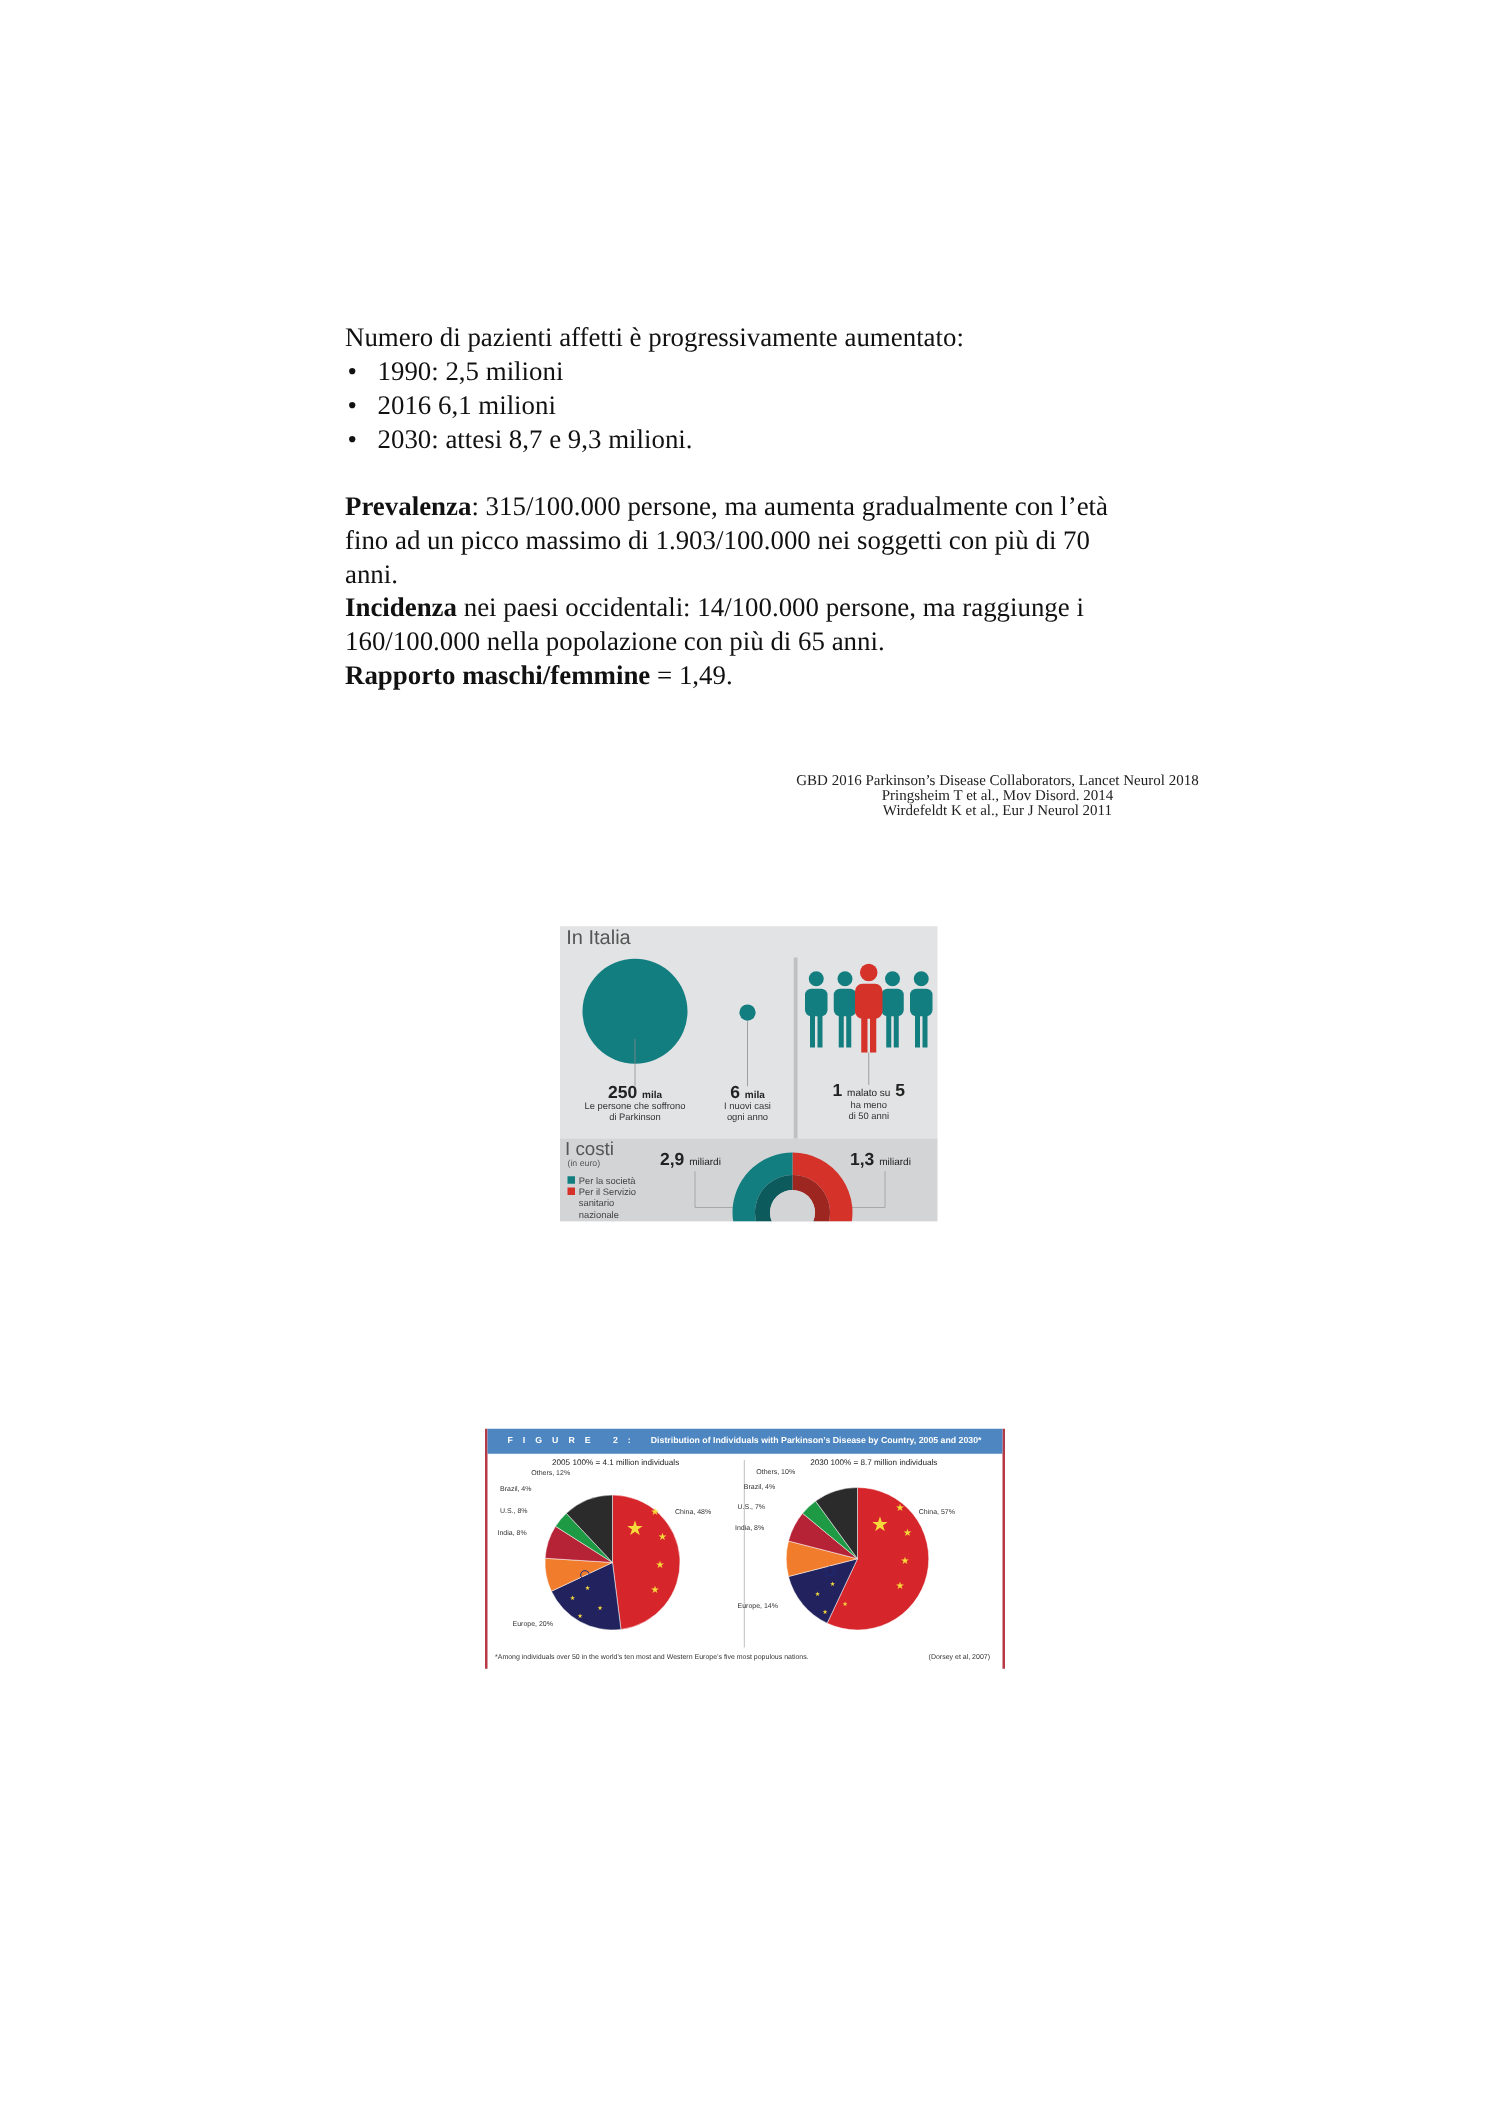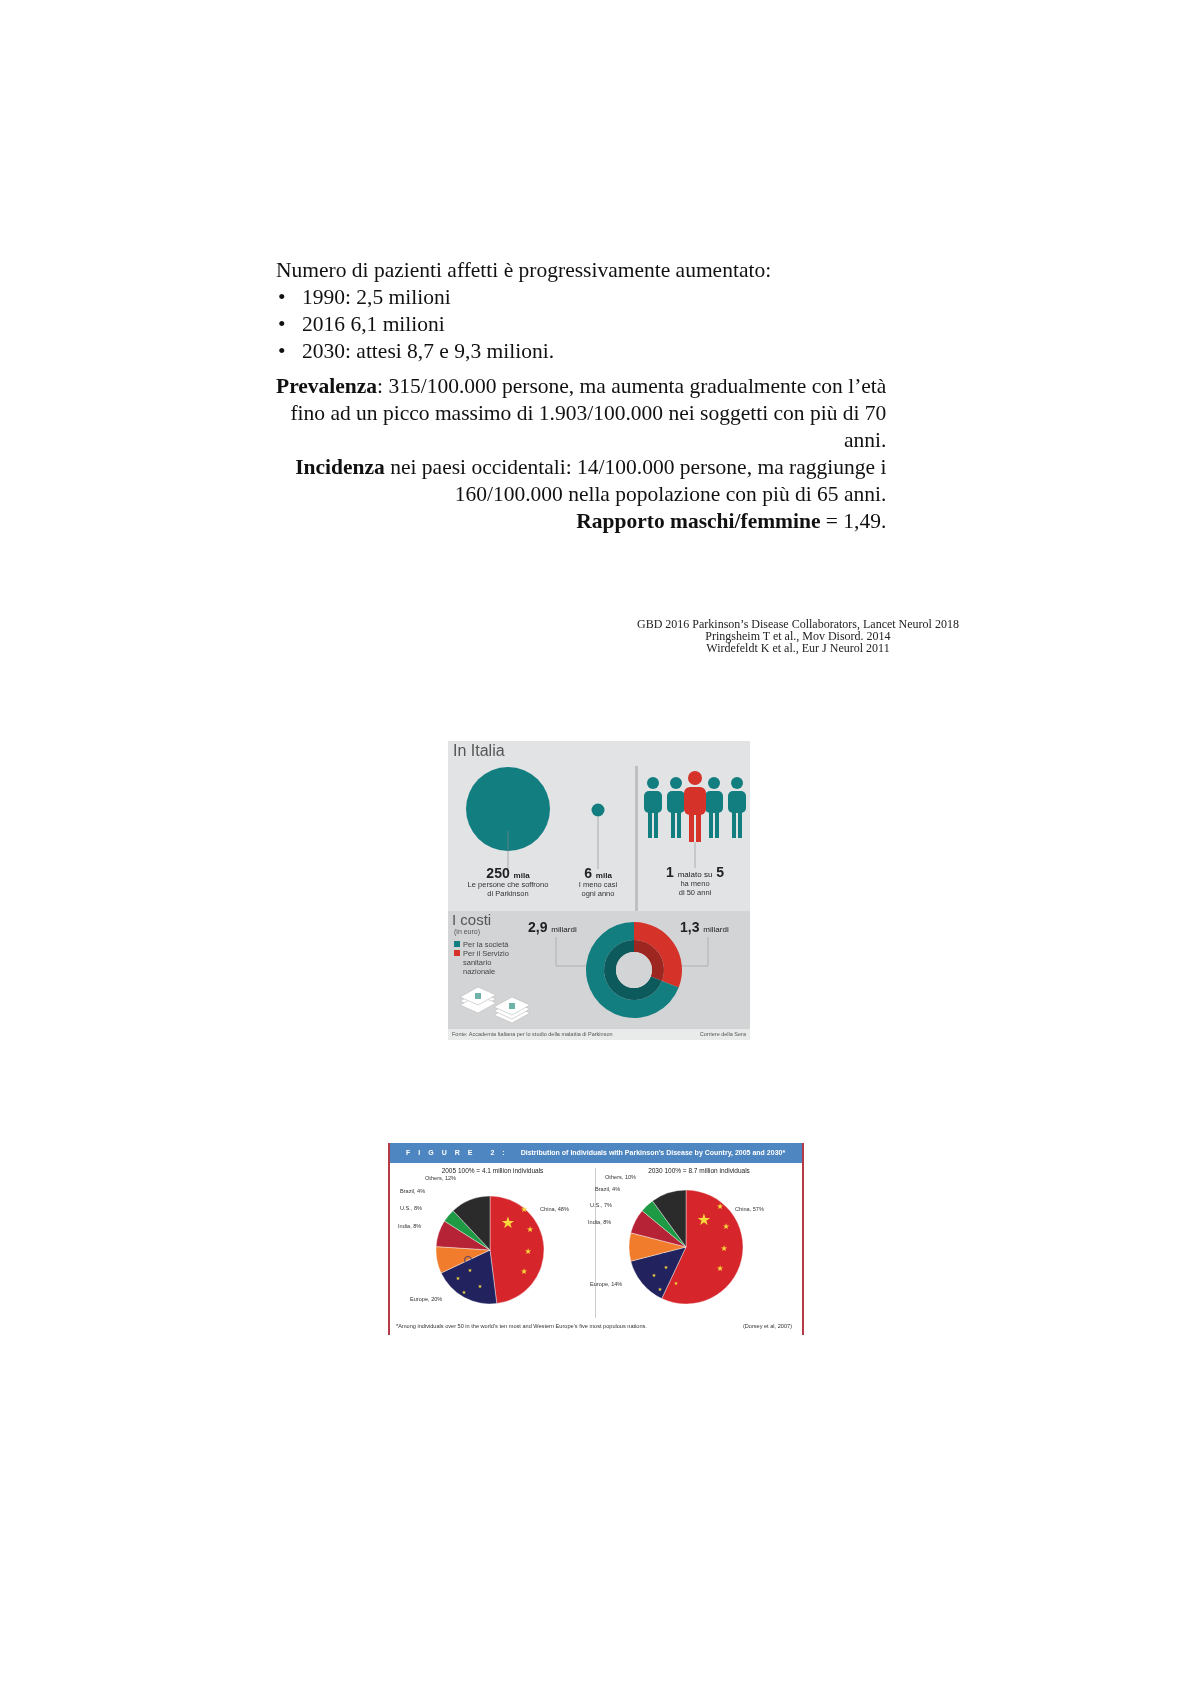--- a/index.html
+++ b/index.html
@@ -4,21 +4,21 @@
 <style>
   html,body{margin:0;padding:0;background:#fff;}
   body{width:1191px;height:1684px;position:relative;overflow:hidden;font-family:"Liberation Serif",serif;color:#111;}
   .abs{position:absolute;}
   .txt{font-size:21.5px;line-height:27px;}
   .bullets{list-style:none;margin:0;padding:0;}
   .bullets li{position:relative;padding-left:26px;}
   .bullets li .dot{position:absolute;left:2px;top:0;}
   .refs{font-size:12px;line-height:12px;color:#222;text-align:center;}
   
-  #info1{left:448px;top:741px;width:302px;height:299px;background:#e2e3e4;font-family:"Liberation Sans",sans-serif;overflow:hidden;}
+  #info1{left:448px;top:741px;width:302px;height:236px;background:#e2e3e4;font-family:"Liberation Sans",sans-serif;overflow:hidden;}
   #info1 .sec2{position:absolute;left:0;top:170px;width:302px;height:118px;background:#d3d4d6;}
   #info1 .foot{position:absolute;left:0;top:288px;width:302px;height:12px;background:#e9eaea;font-size:5.5px;color:#555;}
   .teal{fill:#137e80;}
   .red{fill:#d5322a;}
   .lbl{font-size:7.5px;color:#333;text-align:center;line-height:9px;}
   .big{font-size:14px;font-weight:bold;color:#222;}
   .big small{font-size:8px;font-weight:bold;}
   
   #info2{left:388px;top:1143px;width:412px;height:192px;background:#fff;border-left:2px solid #b63a45;border-right:2px solid #b63a45;font-family:"Liberation Sans",sans-serif;}
   #info2 .head{height:20px;background:#4d86c0;color:#fff;font-size:7px;font-weight:bold;line-height:20px;padding-left:16px;white-space:nowrap;}
@@ -31,21 +31,21 @@
 
 <div class="abs txt" style="left:276px;top:257px;font-family:Liberation Serif, serif;">
   <div>Numero di pazienti affetti è progressivamente aumentato:</div>
   <ul class="bullets">
     <li><span class="dot">•</span><span>1990: 2,5 milioni</span></li>
     <li><span class="dot">•</span><span>2016 6,1 milioni</span></li>
     <li><span class="dot">•</span><span>2030: attesi 8,7 e 9,3 milioni.</span></li>
   </ul>
 </div>
 
-<div class="abs txt" style="left:276px;top:373px;text-align:right;">
+<div class="abs txt" style="left:276px;top:392px;">
   <div><b>Prevalenza</b><span>: 315/100.000 persone, ma aumenta gradualmente con l’età</span></div>
   <div>fino ad un picco massimo di 1.903/100.000 nei soggetti con più di 70</div>
   <div>anni.</div>
   <div><b>Incidenza</b><span> nei paesi occidentali: 14/100.000 persone, ma raggiunge i</span></div>
   <div>160/100.000 nella popolazione con più di 65 anni.</div>
   <div><b>Rapporto maschi/femmine</b><span> = 1,49.</span></div>
 </div>
 
 <div class="abs refs" style="left:637px;top:618px;">
   <div>GBD 2016 Parkinson’s Disease Collaborators, Lancet Neurol 2018</div>
@@ -95,21 +95,21 @@
     </g>
     <line x1="247" y1="101" x2="247" y2="127" stroke="#888" stroke-width="0.6"></line>
   </svg>
   <div class="abs lbl" style="left:5px;top:128px;width:110px;">
     <div class="big"><span>250</span> <small>mila</small></div>
     <div>Le persone che soffrono</div>
     <div>di Parkinson</div>
   </div>
   <div class="abs lbl" style="left:115px;top:128px;width:70px;">
     <div class="big"><span>6</span> <small>mila</small></div>
-    <div>I meno casi</div>
+    <div>I nuovi casi</div>
     <div>ogni anno</div>
   </div>
   <div class="abs lbl" style="left:193px;top:127px;width:108px;">
     <div class="big"><span>1</span> <small style="font-weight:normal">malato su</small> <span>5</span></div>
     <div>ha meno</div>
     <div>di 50 anni</div>
   </div>
 
   <div class="sec2">
     <div class="abs" style="left:4px;top:0;font-size:15px;color:#555;">I costi</div>

